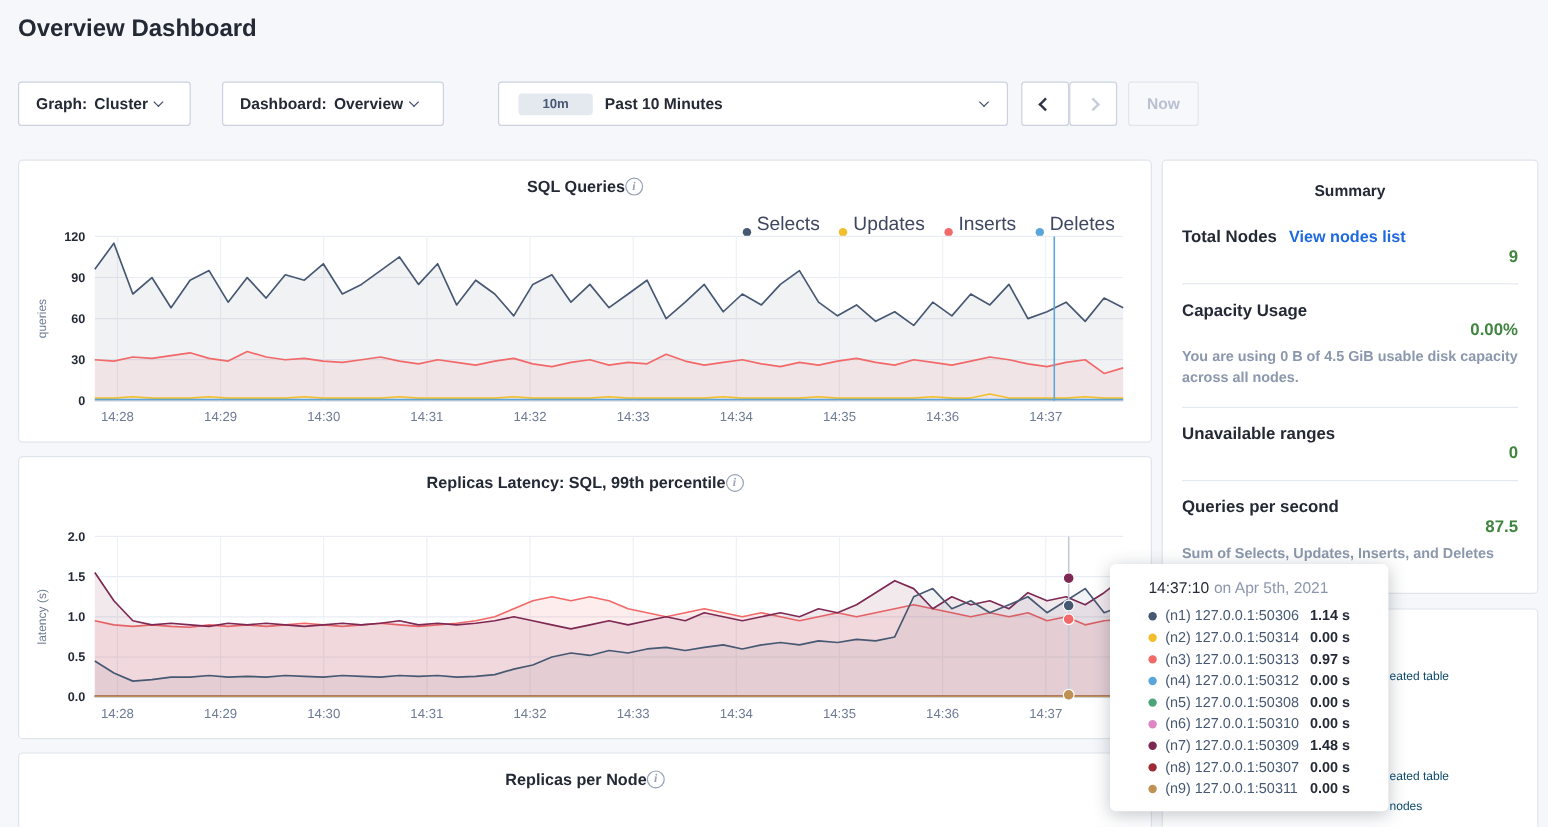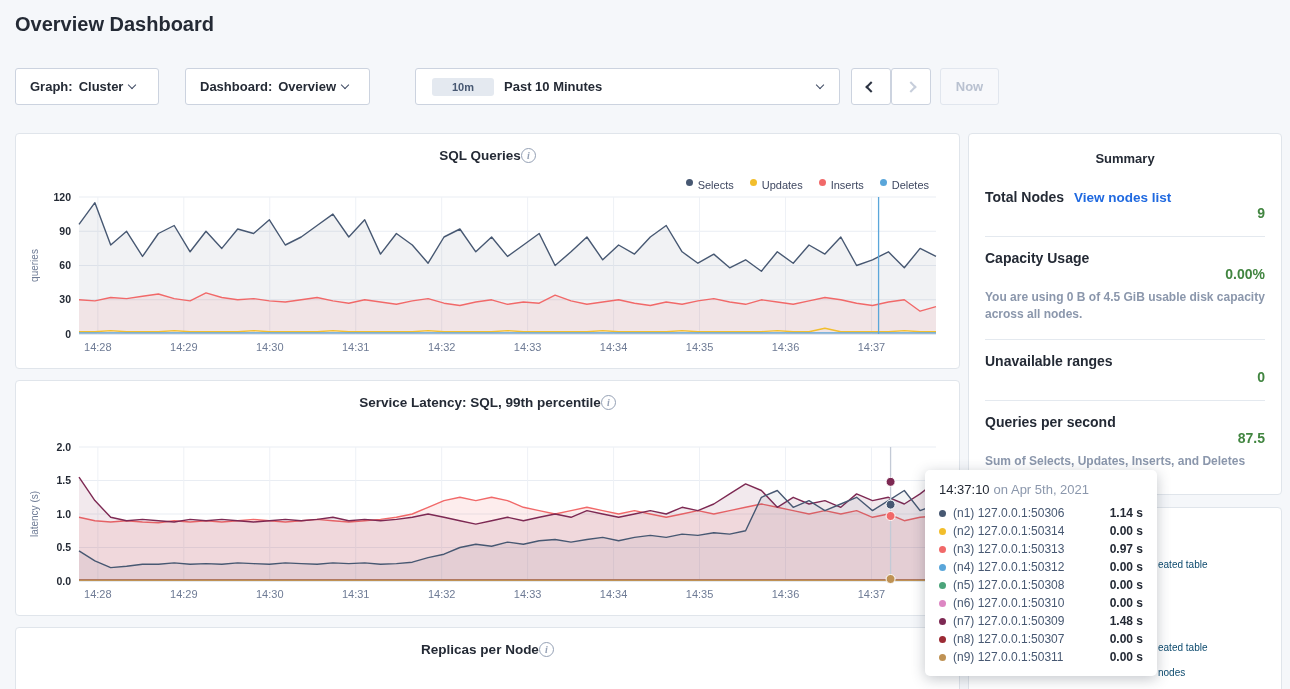--- a/index.html
+++ b/index.html
@@ -47,21 +47,21 @@
 
   .chart-title-row { position:absolute; top:14px; left:0; right:0;
     display:flex; justify-content:center; align-items:center; gap:0;
     font-weight:700; font-size:13.5px; }
   .info { width:15px; height:15px; border:1px solid #95a1b5; border-radius:50%;
           color:#95a1b5; font-size:10px; line-height:13px; text-align:center;
           font-family:"Liberation Serif", serif; font-style:italic; cursor:pointer; }
   .info::before { content:"i"; }
 
   .legend { position:absolute; top:45px; right:30px; display:flex; gap:16px; }
-  .legend-item { display:flex; align-items:flex-start; gap:5px; font-size:11px; color:#3e4760; cursor:pointer; }
+  .legend-item { display:flex; align-items:flex-end; gap:5px; font-size:16px; color:#3e4760; cursor:pointer; }
   .legend-dot { width:7px; height:7px; border-radius:50%; }
 
   .chart-svg { position:absolute; left:0; top:0; }
   .ytick { font-size:10.5px; font-weight:700; fill:#242a35; font-family:"Liberation Sans",sans-serif; }
   .xtick { font-size:11px; fill:#6e7b95; font-family:"Liberation Sans",sans-serif; }
   .ylab  { font-size:10px; fill:#6e7b95; font-family:"Liberation Sans",sans-serif; }
 
   
   .sum-title { text-align:center; font-weight:700; font-size:13px; padding:17px 0 10px; }
   .sum-sec { margin:0 16px; padding:13px 0 15px; border-bottom:1px solid #e4e9ef; }
@@ -74,21 +74,21 @@
 
   
   .ev-frag { position:absolute; font-size:10px; color:#0c4a6e; white-space:nowrap; }
   .ev-frag-1 { left:189px; top:51px; }
   .ev-frag-2 { left:189px; top:134px; }
   .ev-frag-3 { left:189px; top:159px; }
 
   
   .tooltip { position:absolute; left:925px; top:470px; width:232px;
     background:#fff; border-radius:5px; box-shadow:0 3px 14px rgba(40,50,70,0.28);
-    padding:12px 14px 10px; z-index:50; }
+    padding:12px 32px 10px; z-index:50; }
   .tt-head { font-size:13px; margin-bottom:7px; }
   .tt-date { color:#8b97ac; margin-left:4px; }
   .tt-row { display:flex; align-items:center; gap:7px; padding:2px 0; font-size:12px; color:#475872; }
   .tt-dot { width:7px; height:7px; border-radius:50%; flex:none; }
   .tt-val { margin-left:auto; font-weight:700; color:#242a35; }
 </style>
 </head>
 <body>
 
 <h1 class="page-title">Overview Dashboard</h1>
@@ -176,21 +176,21 @@
       <polyline points="63.0,165.8 78.9,166.9 94.7,163.5 110.6,164.6 126.5,162.3 142.4,160.0 158.2,164.6 174.1,166.9 190.0,158.9 205.8,163.5 221.7,165.8 237.6,164.6 253.4,166.9 269.3,168.0 285.2,165.8 301.1,163.5 316.9,166.9 332.8,169.2 348.7,165.8 364.5,168.0 380.4,170.3 396.3,166.9 412.1,164.6 428.0,169.2 443.9,171.5 459.8,168.0 475.6,165.8 491.5,170.3 507.4,168.0 523.2,169.2 539.1,161.2 555.0,166.9 570.9,170.3 586.7,168.0 602.6,165.8 618.5,169.2 634.3,171.5 650.2,168.0 666.1,170.3 681.9,166.9 697.8,164.6 713.7,168.0 729.6,170.3 745.4,165.8 761.3,168.0 777.2,170.3 793.0,166.9 808.9,163.5 824.8,165.8 840.6,169.2 856.5,171.5 872.4,168.0 888.3,165.8 904.1,177.2 920.0,172.6" fill="none" stroke="#f16969" stroke-width="1.4" stroke-linejoin="round"></polyline>
       <polyline points="63.0,197.7 78.9,197.7 94.7,196.6 110.6,197.7 126.5,197.7 142.4,197.7 158.2,196.6 174.1,197.7 190.0,197.7 205.8,197.7 221.7,197.7 237.6,196.6 253.4,197.7 269.3,197.7 285.2,197.7 301.1,197.7 316.9,196.6 332.8,197.7 348.7,197.7 364.5,197.7 380.4,197.7 396.3,197.7 412.1,196.6 428.0,197.7 443.9,197.7 459.8,197.7 475.6,197.7 491.5,196.6 507.4,197.7 523.2,197.7 539.1,197.7 555.0,197.7 570.9,197.7 586.7,196.6 602.6,197.7 618.5,197.7 634.3,197.7 650.2,197.7 666.1,196.6 681.9,197.7 697.8,197.7 713.7,197.7 729.6,197.7 745.4,197.7 761.3,196.6 777.2,197.7 793.0,197.7 808.9,194.3 824.8,197.7 840.6,197.7 856.5,197.7 872.4,197.7 888.3,196.6 904.1,197.7 920.0,197.7" fill="none" stroke="#f2be2c" stroke-width="1.4" stroke-linejoin="round"></polyline>
       <polyline points="63.0,198.9 920.0,198.9" fill="none" stroke="#5aa6da" stroke-width="1.4" stroke-linejoin="round"></polyline>
       <line x1="862.581" y1="63" x2="862.581" y2="200" stroke="#5aa6da" stroke-width="1.3"></line>
       <text x="22" y="131.5" text-anchor="middle" class="ylab" transform="rotate(-90 22 131.5)">queries</text>
     </svg>
 </div>
 
 <div class="card card-latency">
   <div class="chart-title-row">
-    <span>Service Latency: SQL, 99th percentile</span>
+    <span>Replicas Latency: SQL, 99th percentile</span>
     <span class="info"></span>
   </div>
   <svg class="chart-svg" id="chart-latency" width="945" height="236">
       <line x1="63" y1="200" x2="920" y2="200" stroke="#c9d2dd" stroke-width="1"></line>
       <text x="55" y="203.5" text-anchor="end" class="ytick">0.0</text>
       <line x1="63" y1="166.5" x2="920" y2="166.5" stroke="#e9edf3" stroke-width="1"></line>
       <text x="55" y="170" text-anchor="end" class="ytick">0.5</text>
       <line x1="63" y1="133" x2="920" y2="133" stroke="#e9edf3" stroke-width="1"></line>
       <text x="55" y="136.5" text-anchor="end" class="ytick">1.0</text>
       <line x1="63" y1="99.5" x2="920" y2="99.5" stroke="#e9edf3" stroke-width="1"></line>

